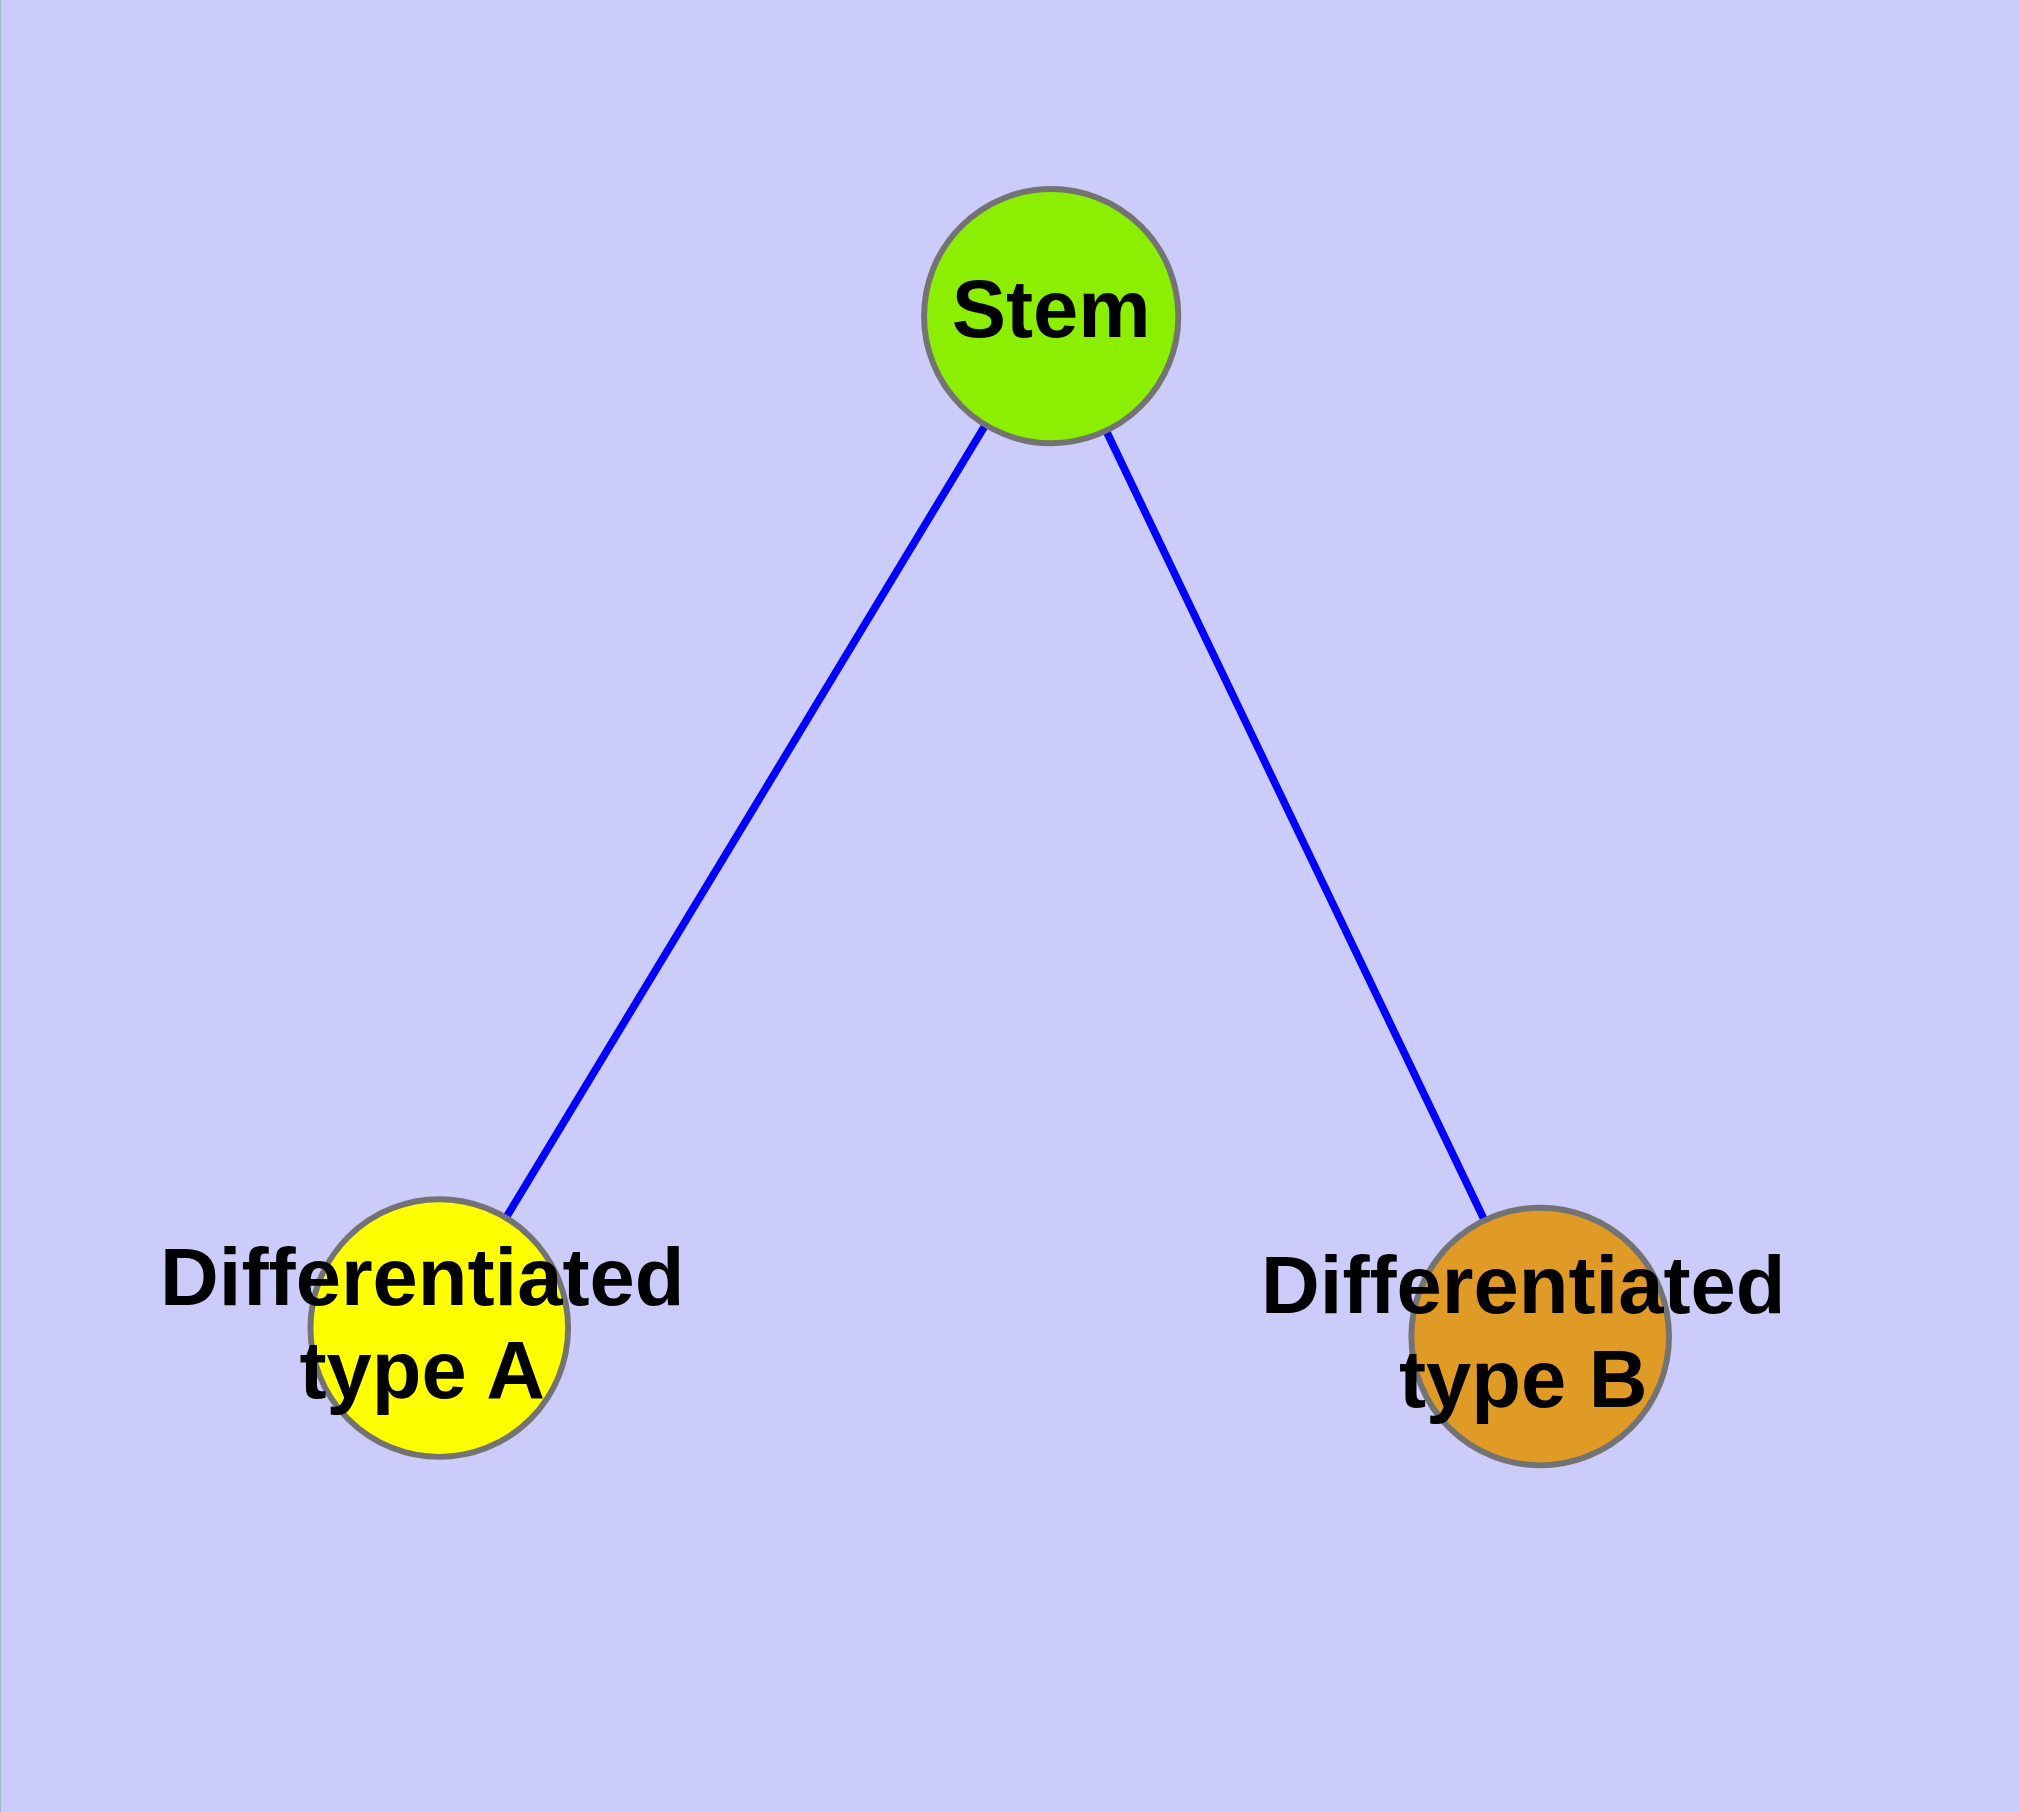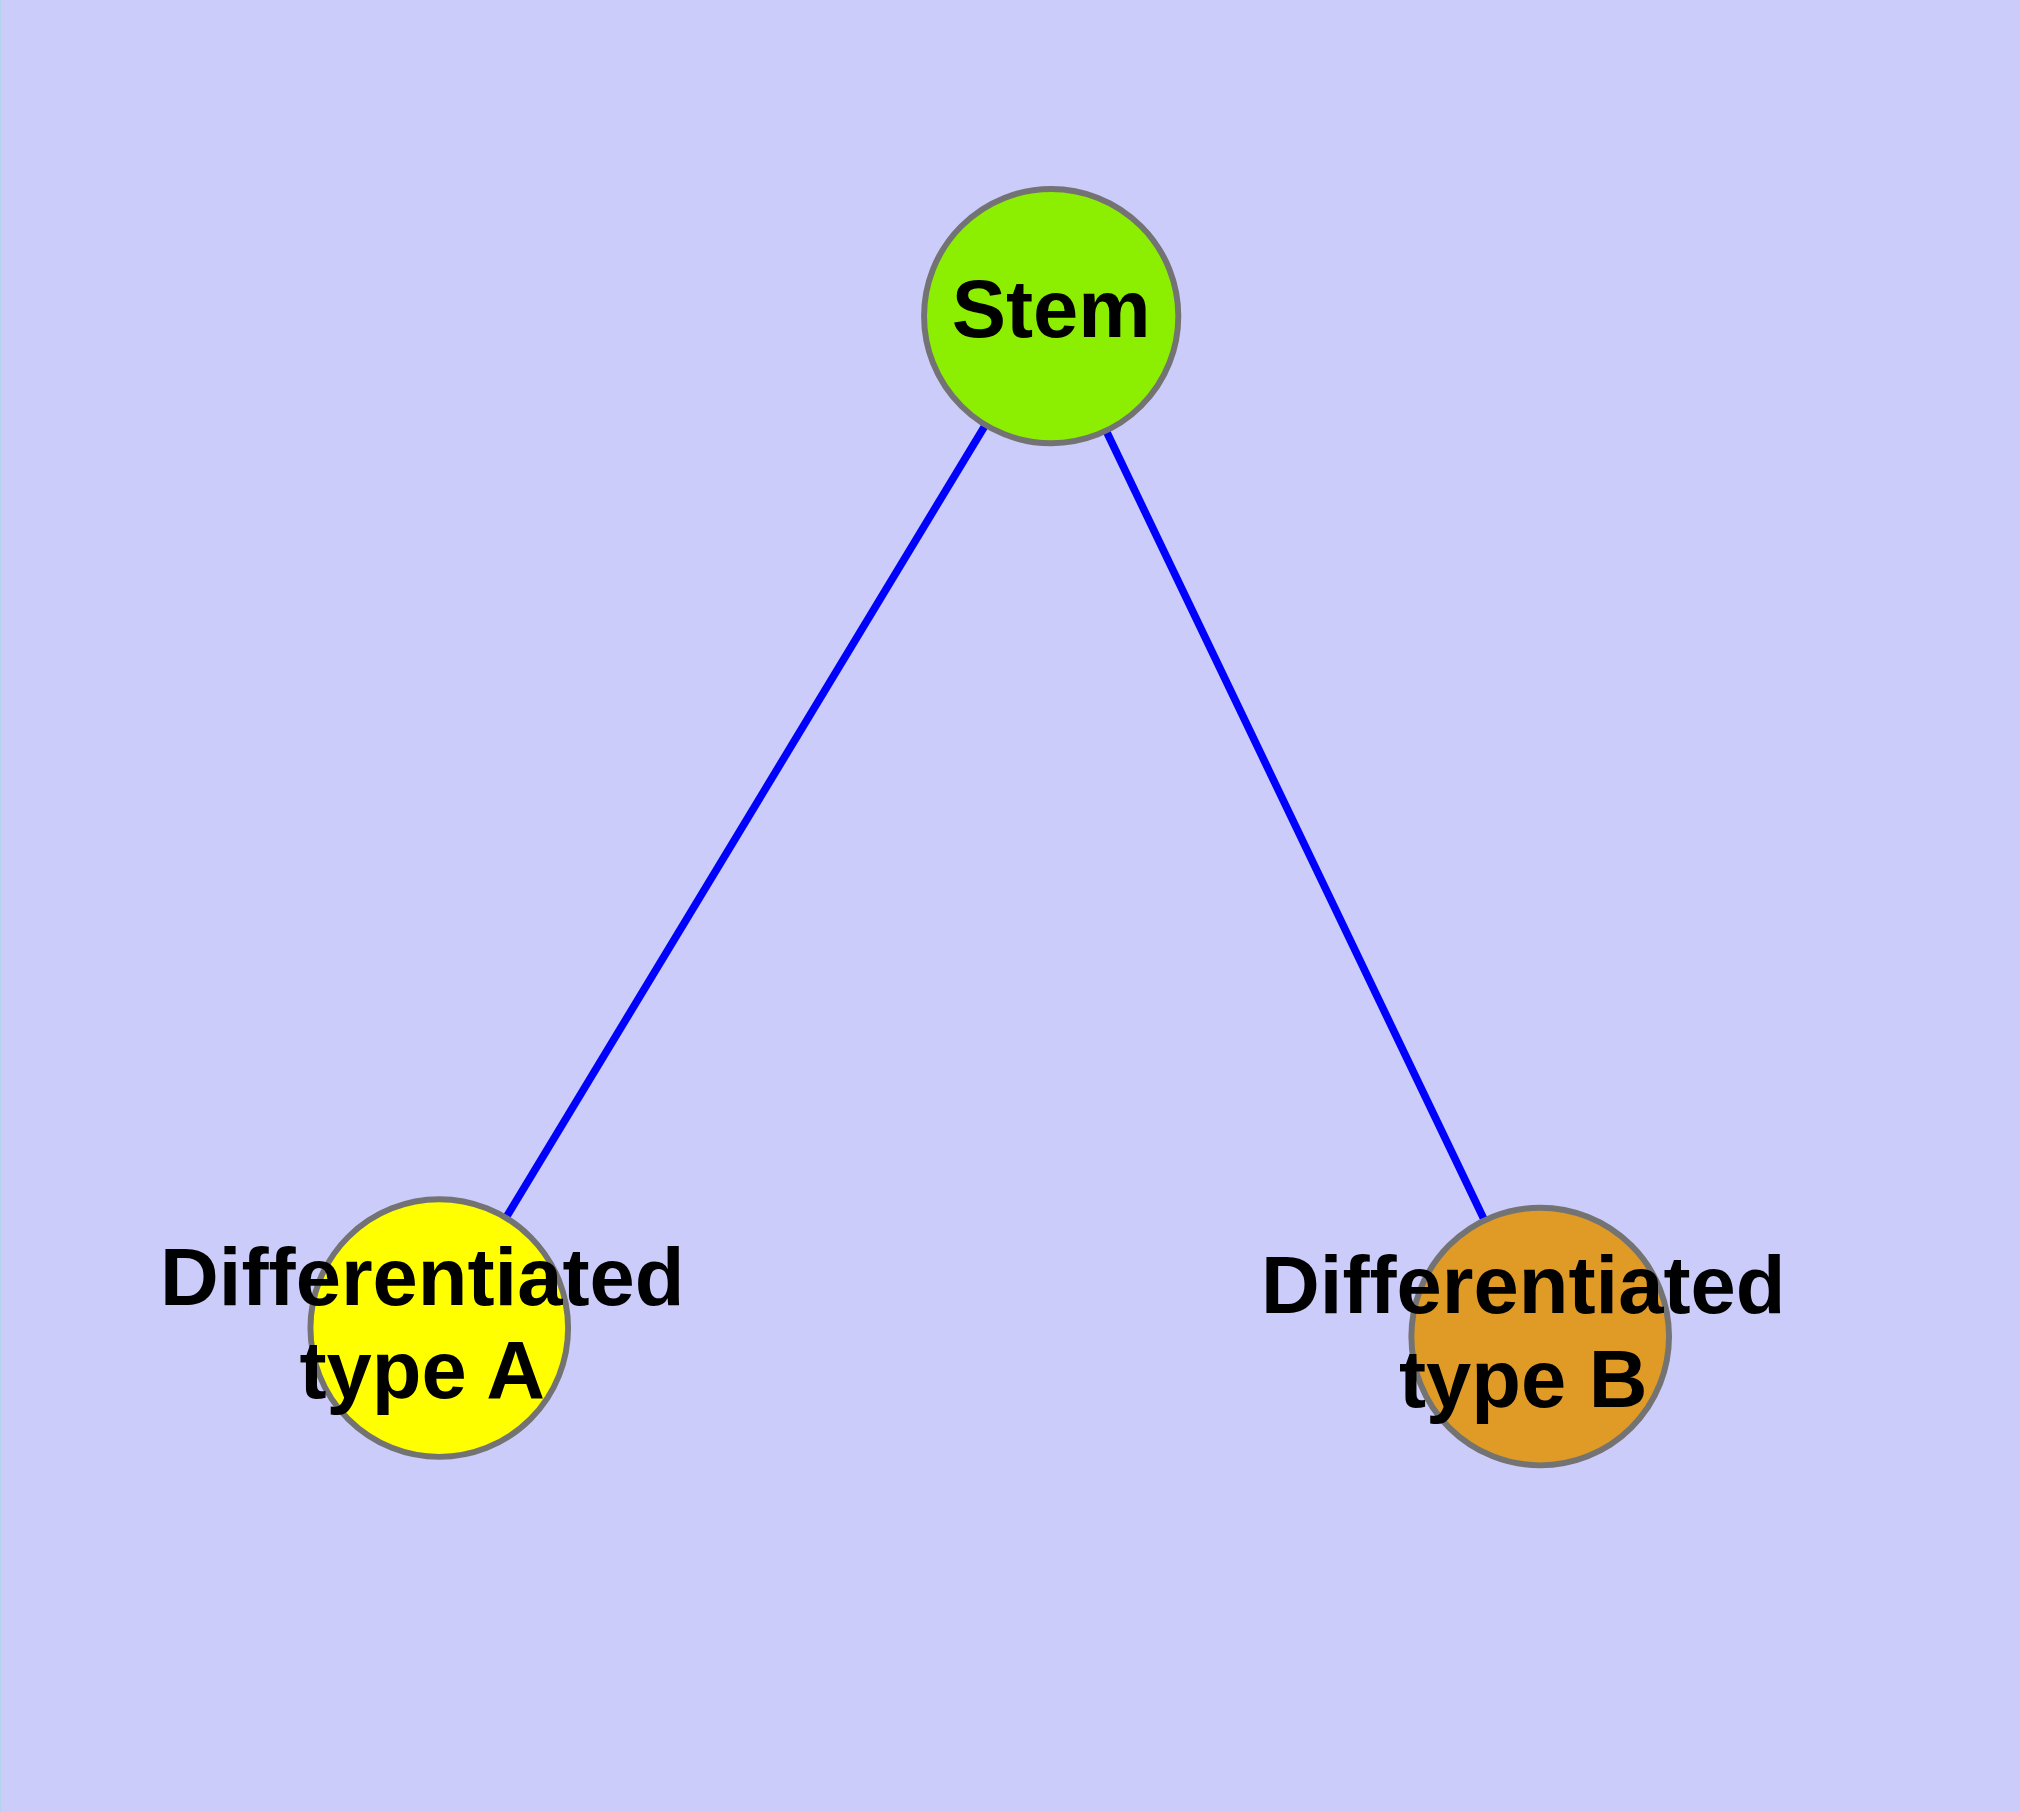--- a/index.html
+++ b/index.html
@@ -29,21 +29,21 @@
     font-weight: bold;
     fill: #000000;
     text-anchor: middle;
     dominant-baseline: middle;
     paint-order: normal;
   }
 </style>
 </head>
 <body>
 
-<div id="stage" style="width: 2021px; height: 1812px; background: #5eead4;">
+<div id="stage" style="width: 2021px; height: 1812px; background: #15803d;">
   <svg id="graph-svg" viewBox="0 0 2384 2138" style="width: 2021px; height: 1812px;">
 
     <rect x="0" y="0" width="2384" height="2138" fill="#ccccfa"></rect>
 
     <g>
       <line class="graph-edge" x1="1162.3834377353603" y1="501.3575835789195" x2="596.6514497615016" y2="1436.9309819733617" stroke="#0000ff" stroke-width="9" stroke-linecap="butt"></line>
       <line class="graph-edge" x1="1304.8256411861287" y1="508.26875561195675" x2="1751.3100169313896" y2="1439.9276609798837" stroke="#0000ff" stroke-width="9" stroke-linecap="butt"></line>
     </g>
 
     <g>

